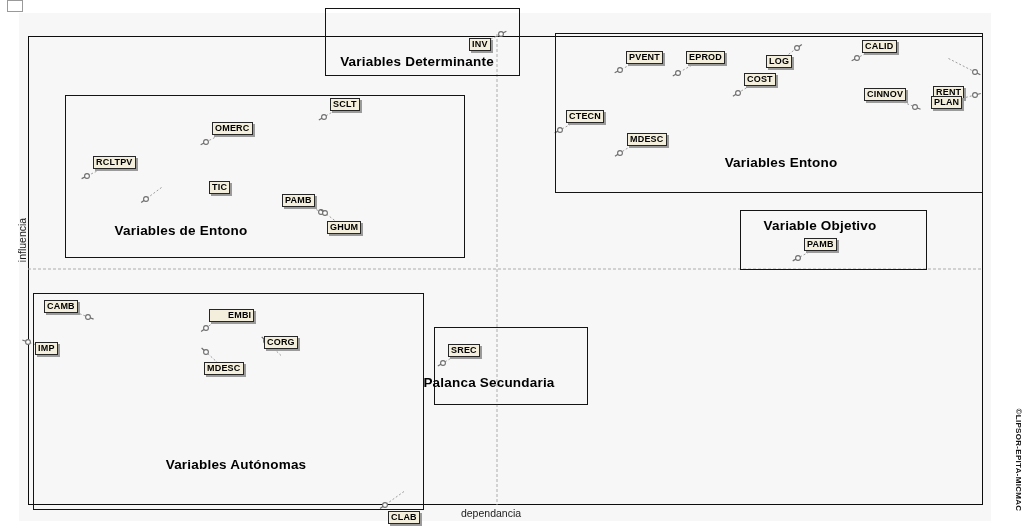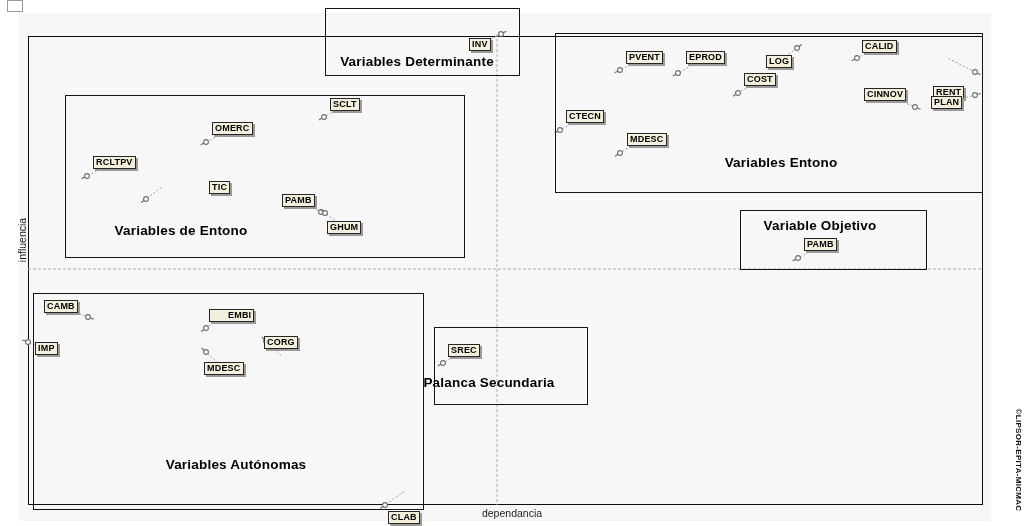--- a/index.html
+++ b/index.html
@@ -204,15 +204,15 @@
       <div class="var-label" style="left: 44px; top: 300px;">CAMB</div>
       <div class="var-label" style="left: 209px; top: 309px; padding-left: 18px;">EMBI</div>
       <div class="var-label" style="left: 35px; top: 342px;">IMP</div>
       <div class="var-label" style="left: 264px; top: 336px;">CORG</div>
       <div class="var-label" style="left: 204px; top: 362px;">MDESC</div>
       <div class="var-label" style="left: 448px; top: 344px;">SREC</div>
       <div class="var-label" style="left: 388px; top: 485px; margin-top: 26px;">CLAB</div>
     </div>
 
   <div id="y-axis-label" class="axis-label" style="left:22px;top:240px;">influencia</div>
-  <div id="x-axis-label" class="axis-label" style="left:512px;top:513px;">dependancia</div>
+  <div id="x-axis-label" class="axis-label" style="left:491px;top:513px;">dependancia</div>
   <div id="watermark" style="left:1018px;top:460px;">©LIPSOR-EPITA-MICMAC</div>
 </div>
 
 </body></html>

